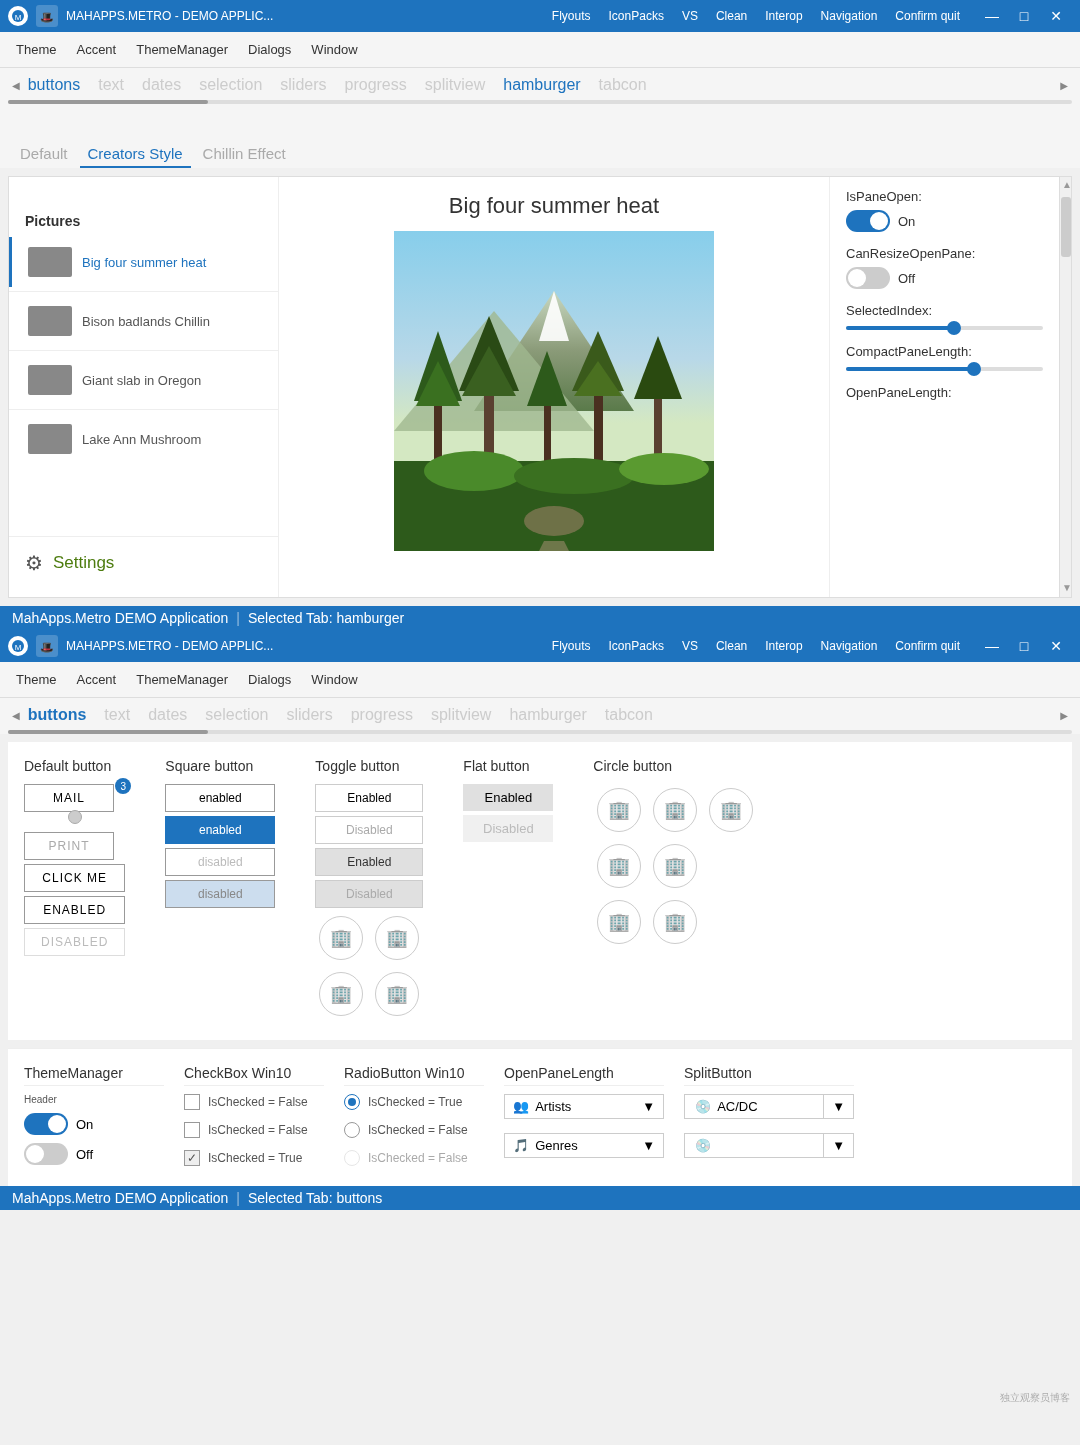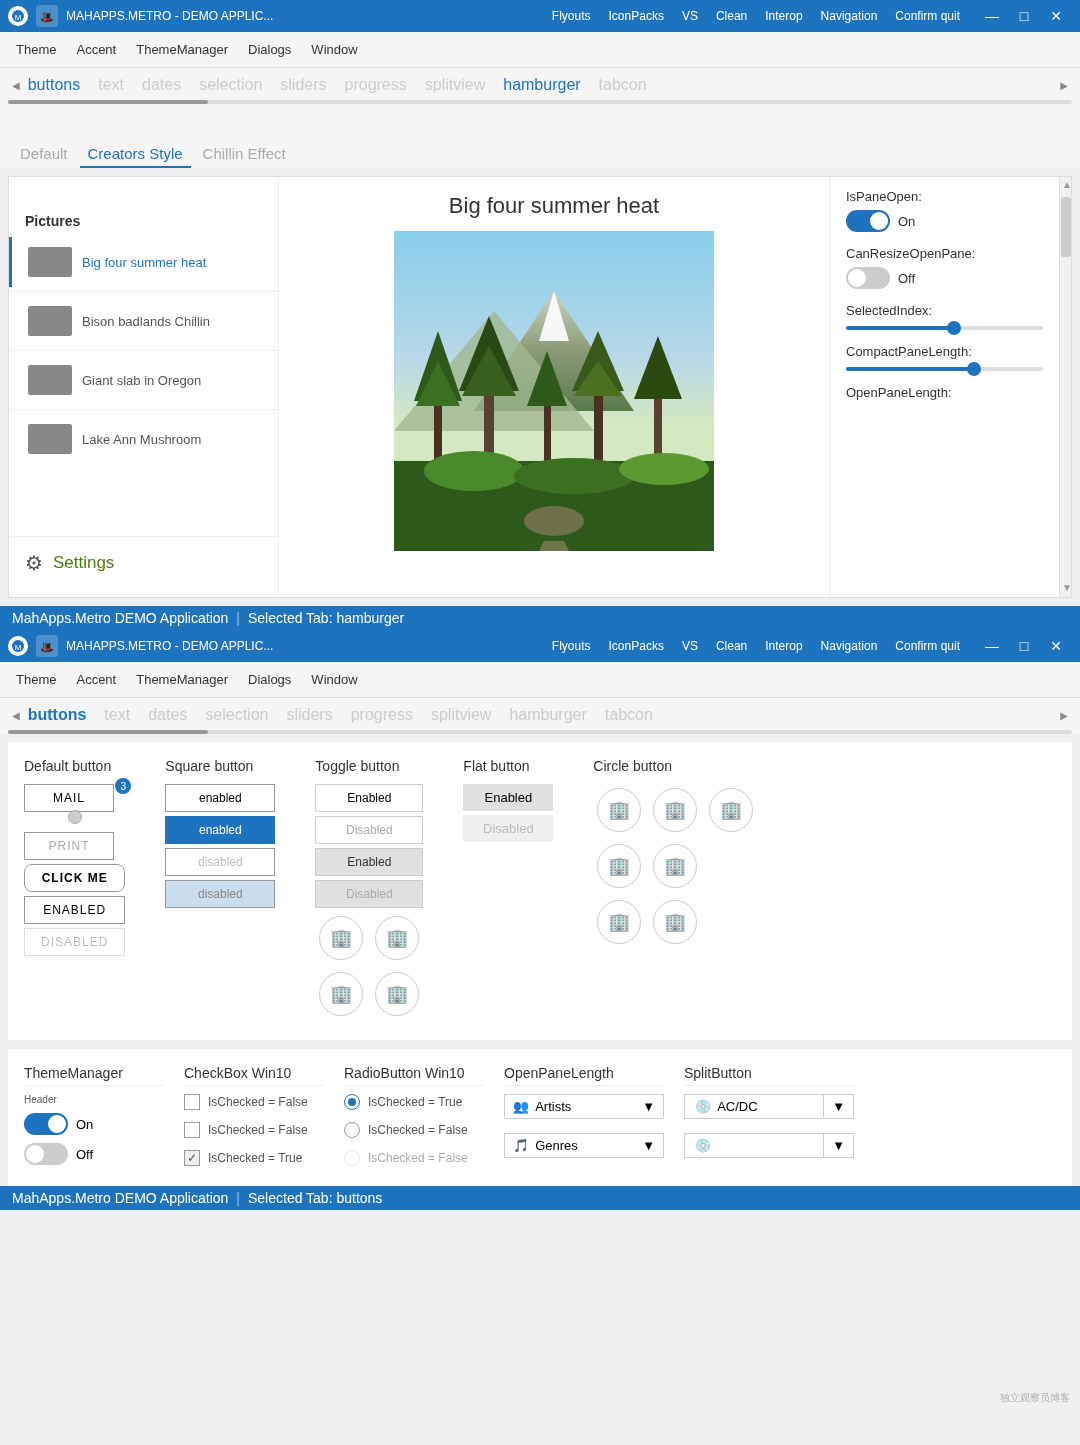--- a/index.html
+++ b/index.html
@@ -713,21 +713,21 @@
         <div class="btn-col-title">Default button</div>
         <div style="position:relative; display:inline-block; margin-bottom:4px;">
           <button class="btn-default">MAIL</button>
           <span class="badge">3</span>
           
           <div style="position:absolute; bottom:-8px; left:50%; transform:translateX(-50%); width:14px; height:14px; border-radius:50%; background:#ccc; border:1px solid #aaa;"></div>
         </div>
         <div style="margin-top:12px;">
           <button class="btn-default" style="color:#aaa;">PRINT</button>
         </div>
-        <button class="btn-default" style="font-weight:700;border-radius:8px;">CLICK ME</button>
+        <button class="btn-default" style="font-weight:400;">CLICK ME</button>
         <button class="btn-default">ENABLED</button>
         <button class="btn-default disabled">DISABLED</button>
       </div>
 
       <div class="btn-col">
         <div class="btn-col-title">Square button</div>
         <button class="btn-square">enabled</button>
         <button class="btn-square primary">enabled</button>
         <button class="btn-square disabled">disabled</button>
         <button class="btn-square light-blue">disabled</button>

